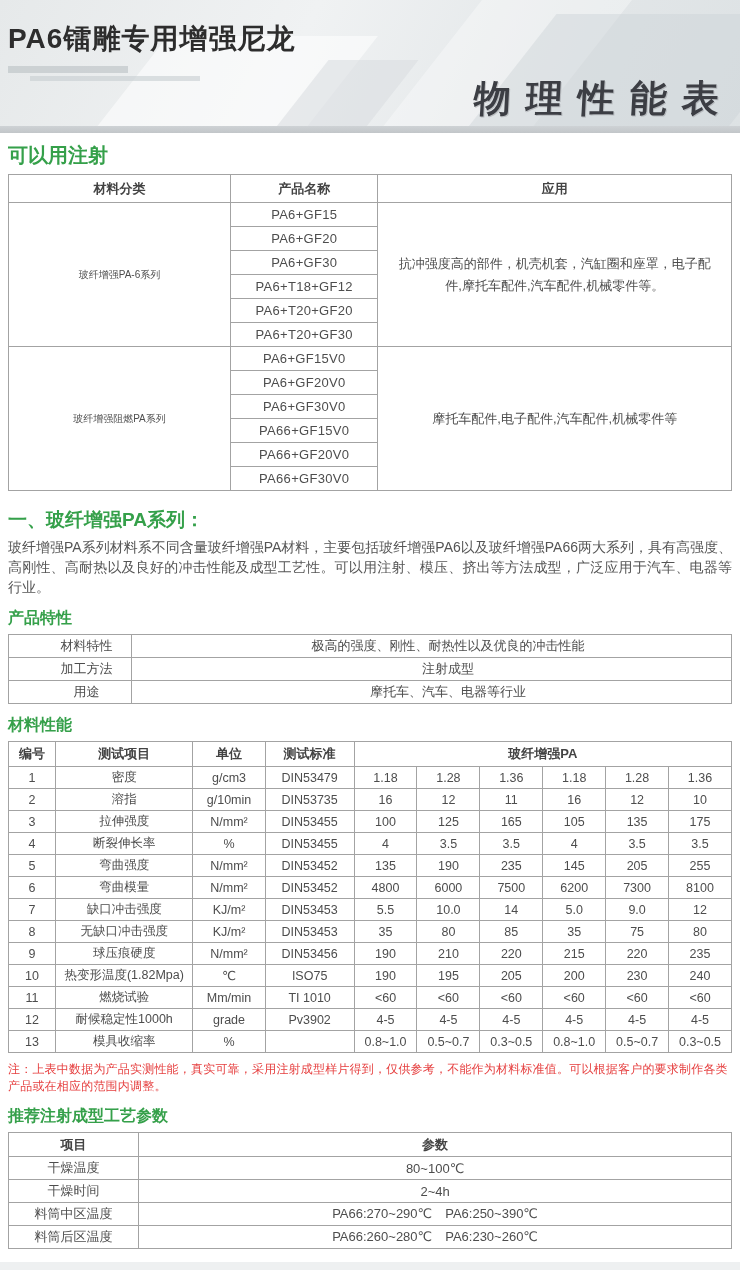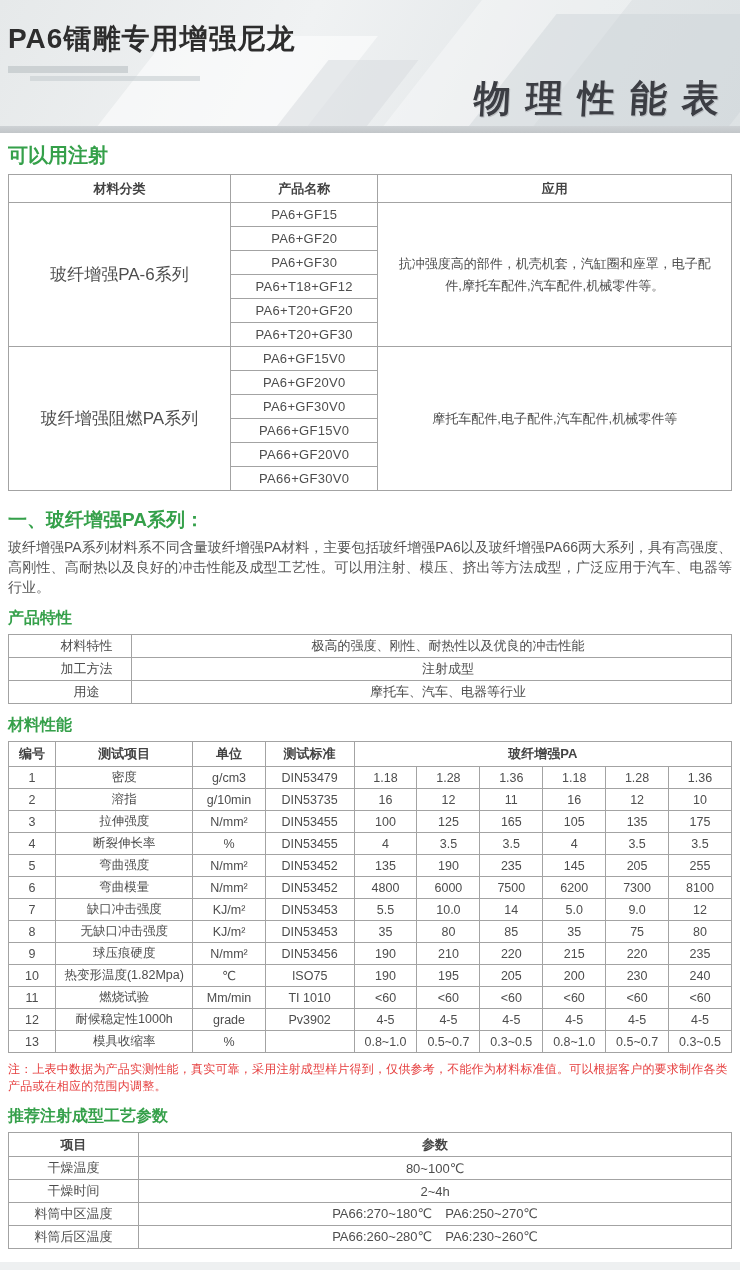--- a/index.html
+++ b/index.html
@@ -51,21 +51,21 @@
 
   table{width:100%;border-collapse:collapse;table-layout:fixed;}
   th,td{
     border:1px solid #a3a3a3;
     font-size:13px;color:#4d4d4d;text-align:center;
     padding:1px 4px;overflow:hidden;
   }
   th{font-weight:700;color:#434343;height:25px;}
 
   .series-tbl td{height:21px;}
-  .series-tbl td.cat{font-size:17px;}
+  .series-tbl td.cat{font-size:10px;}
   .series-tbl td.app{font-size:13px;line-height:22px;padding:0 16px;}
   .series-tbl td.prod{letter-spacing:.3px;margin-left:44px;}
 
   .features-tbl td{height:20px;font-size:13px;padding-left:37px;}
 
   .perf-tbl th{height:22px;font-size:13px;border-radius:10px;}
   .perf-tbl td{height:19px;font-size:12.5px;padding:1px 2px;}
 
   .process-tbl th{height:21px;}
   .process-tbl td{height:20px;}
@@ -377,21 +377,21 @@
           <tr>
             <td>干燥温度</td>
             <td class="pval">80~100℃</td>
           </tr>
           <tr>
             <td>干燥时间</td>
             <td class="pval">2~4h</td>
           </tr>
           <tr>
             <td>料筒中区温度</td>
-            <td class="pval">PA66:270~180℃　PA6:250~270℃</td>
+            <td class="pval">PA66:270~290℃　PA6:250~390℃</td>
           </tr>
           <tr>
             <td>料筒后区温度</td>
             <td class="pval">PA66:260~280℃　PA6:230~260℃</td>
           </tr>
         </tbody>
     </table>
 
   </main>
 </div>

